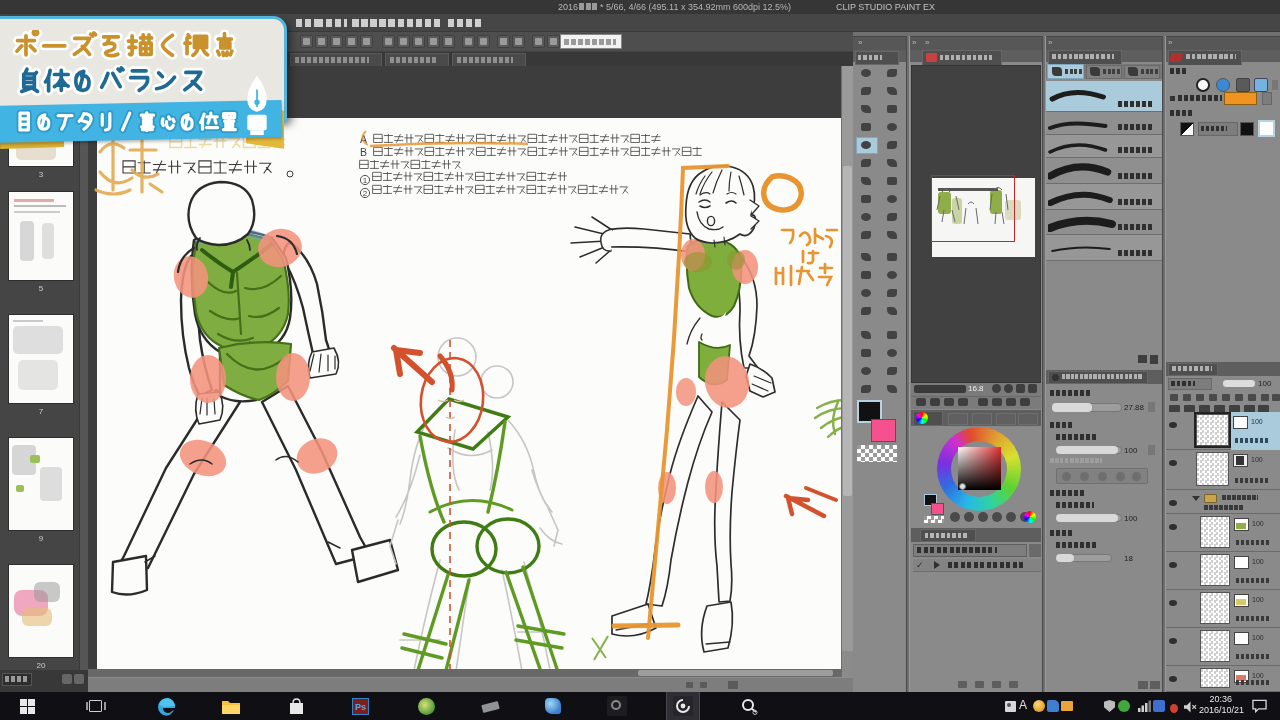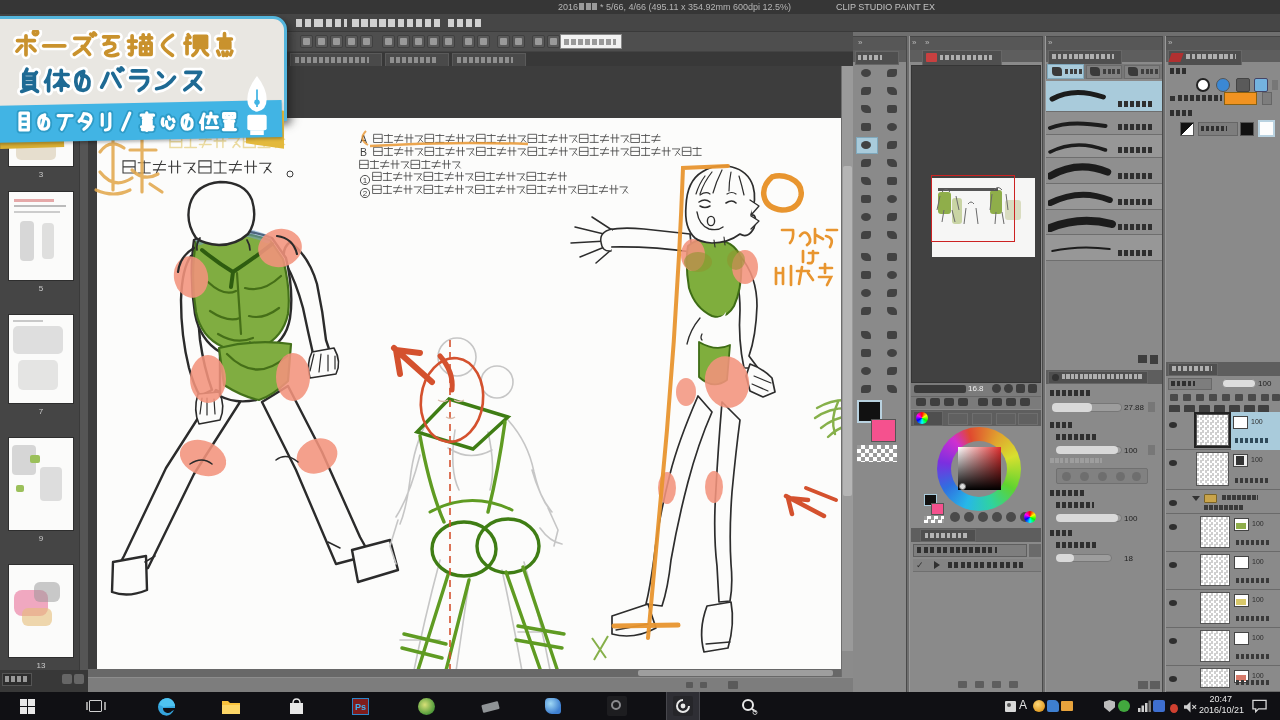--- a/index.html
+++ b/index.html
@@ -74,21 +74,21 @@
 <div class="abs" style="left:13px;top:320px;width:30px;height:2px;background:#c9c9c9;"></div>
 <div class="abs" style="left:13px;top:326px;width:50px;height:28px;background:rgba(170,170,170,.35);border-radius:5px;"></div>
 <div class="abs" style="left:18px;top:360px;width:40px;height:30px;background:rgba(175,175,175,.3);border-radius:5px;"></div>
 <div class="abs" style="left:8px;top:437px;width:66px;height:94px;background:#fbfbfa;border:1px solid #2e2e2e;"></div>
 <div class="abs" style="left:0px;top:534px;width:82px;height:9px;font-size:8px;color:#ccc;text-align:center;">9</div>
 <div class="abs" style="left:12px;top:445px;width:24px;height:30px;background:rgba(160,160,160,.4);border-radius:4px;"></div>
 <div class="abs" style="left:30px;top:455px;width:10px;height:8px;background:#9bc05a;border-radius:2px;"></div>
 <div class="abs" style="left:40px;top:467px;width:22px;height:34px;background:rgba(165,165,165,.35);border-radius:4px;"></div>
 <div class="abs" style="left:16px;top:485px;width:8px;height:7px;background:#9bc05a;border-radius:2px;"></div>
 <div class="abs" style="left:8px;top:564px;width:66px;height:94px;background:#fbfbfa;border:1px solid #2e2e2e;"></div>
-<div class="abs" style="left:0px;top:661px;width:82px;height:9px;font-size:8px;color:#ccc;text-align:center;">13</div>
+<div class="abs" style="left:0px;top:661px;width:82px;height:9px;font-size:8px;color:#ccc;text-align:center;">20</div>
 <div class="abs" style="left:14px;top:590px;width:34px;height:26px;background:#f0a8c0;border-radius:8px;"></div>
 <div class="abs" style="left:34px;top:582px;width:26px;height:20px;background:rgba(150,150,150,.5);border-radius:6px;"></div>
 <div class="abs" style="left:22px;top:608px;width:30px;height:18px;background:rgba(230,190,120,.6);border-radius:6px;"></div>
 <div class="abs" style="left:0;top:670px;width:88px;height:22px;background:#383838;"></div>
 <div class="abs" style="left:2px;top:673px;width:30px;height:13px;background:#2d2d2d;border:1px solid #555;"></div>
 <div class="abs" style="left:5px;top:676px;width:24px;height:6px;background:repeating-linear-gradient(90deg,#999 0 4px,rgba(0,0,0,0) 4px 6px);"></div>
 <div class="abs" style="left:62px;top:674px;width:10px;height:10px;background:#666;border-radius:2px;"></div>
 <div class="abs" style="left:74px;top:674px;width:10px;height:10px;background:#666;border-radius:2px;"></div>
 <svg class="abs" style="left:88px;top:66px" width="765" height="626" viewBox="88 66 765 626">
 <rect x="97" y="118" width="744" height="551" fill="#fcfcfb"></rect>
@@ -734,21 +734,21 @@
     <rect x="3.5" y="5.5" width="2.5" height="6.5" fill="#cfcfcf"></rect>
       <rect x="7" y="3" width="2.5" height="9" fill="#cfcfcf"></rect>
     <rect x="10.5" y="0.5" width="2.5" height="11.5" fill="#7a7a7a"></rect>
   </svg>
 <div class="abs" style="left:1153px;top:700px;width:12px;height:12px;background:#3e6fd0;border-radius:2px;"></div>
 <div class="abs" style="left:1170px;top:704px;width:8px;height:9px;background:#d04030;border-radius:50%;"></div>
 <svg class="abs" style="left:1184px;top:701px" width="13" height="12" viewBox="0 0 14 12">
       <path d="M0,4 h3 l4,-4 v12 l-4,-4 h-3 z" fill="#cfcfcf"></path>
     <path d="M9,4 l4,4 m0,-4 l-4,4" stroke="#cfcfcf" stroke-width="1.3"></path>
   </svg>
-<div class="abs" style="left:1198px;top:694px;width:34px;height:11px;color:#e8e8e8;font-size:9px;text-align:right;">20:47</div>
+<div class="abs" style="left:1198px;top:694px;width:34px;height:11px;color:#e8e8e8;font-size:9px;text-align:right;">20:36</div>
 <div class="abs" style="left:1196px;top:705px;width:48px;height:11px;color:#e8e8e8;font-size:9px;text-align:right;">2016/10/21</div>
 <svg class="abs" style="left:1252px;top:699px" width="15" height="14" viewBox="0 0 16 14">
       <path d="M1,1 h14 v9 h-8 l-3,3 v-3 h-3 z" fill="none" stroke="#d8d8d8" stroke-width="1.4"></path>
   </svg>
 <div class="abs" style="left:4px;top:22px;width:290px;height:104px;background:rgba(40,40,40,0.35);border-radius:0 14px 8px 0;filter:blur(4px);"></div>
 <div class="abs" style="left:-6px;top:16px;width:293px;height:105px;background:#e9e7e2;border:3px solid #54b5dc;border-radius:0 14px 0 0;box-shadow:2px 3px 6px rgba(0,0,0,0.3);"></div>
 <div class="abs" style="left:246px;top:108px;width:38px;height:38px;background:#e3b93c;transform:skewY(8deg);"></div>
 <div class="abs" style="left:0px;top:136px;width:64px;height:12px;background:#d9af34;transform:rotate(-2deg);"></div>
 <div class="abs" style="left:-8px;top:103px;width:290px;height:37px;background:#41b4e4;transform:rotate(-1.2deg);box-shadow:0 2px 3px rgba(0,0,0,0.25);"></div>
 <svg class="abs" style="left:10px;top:30px" width="240" height="33" viewBox="0 0 888 125">

